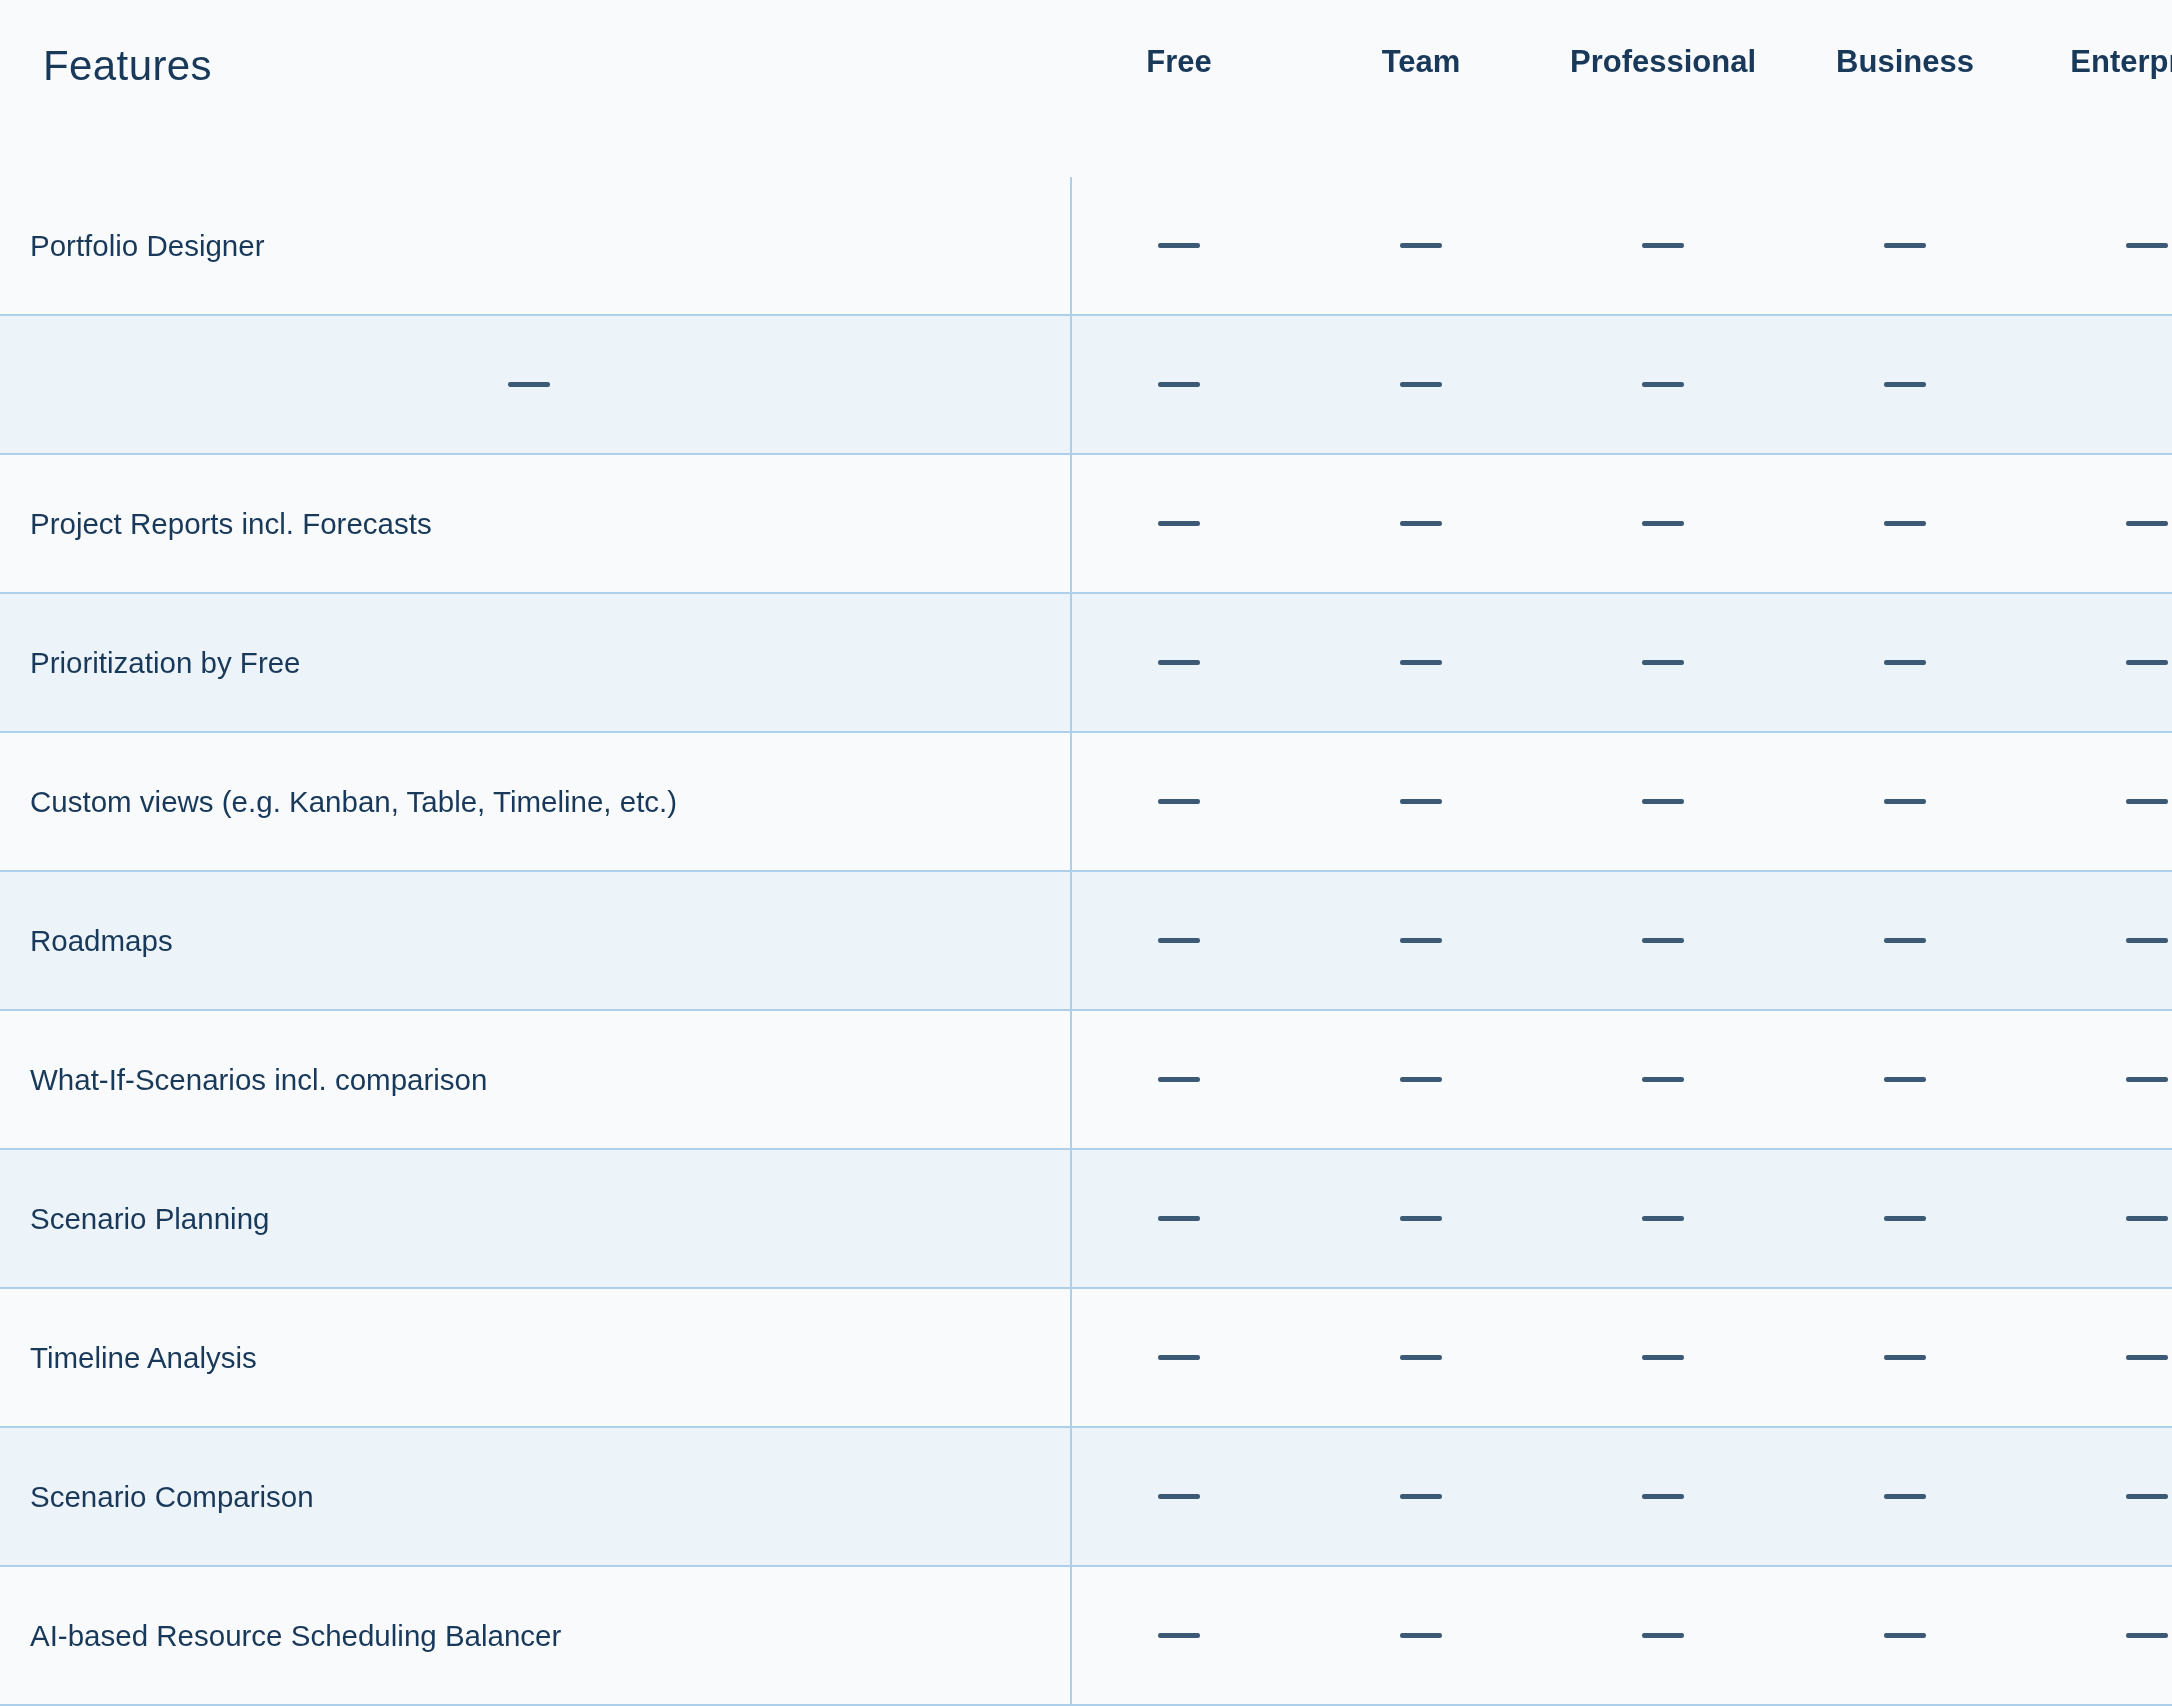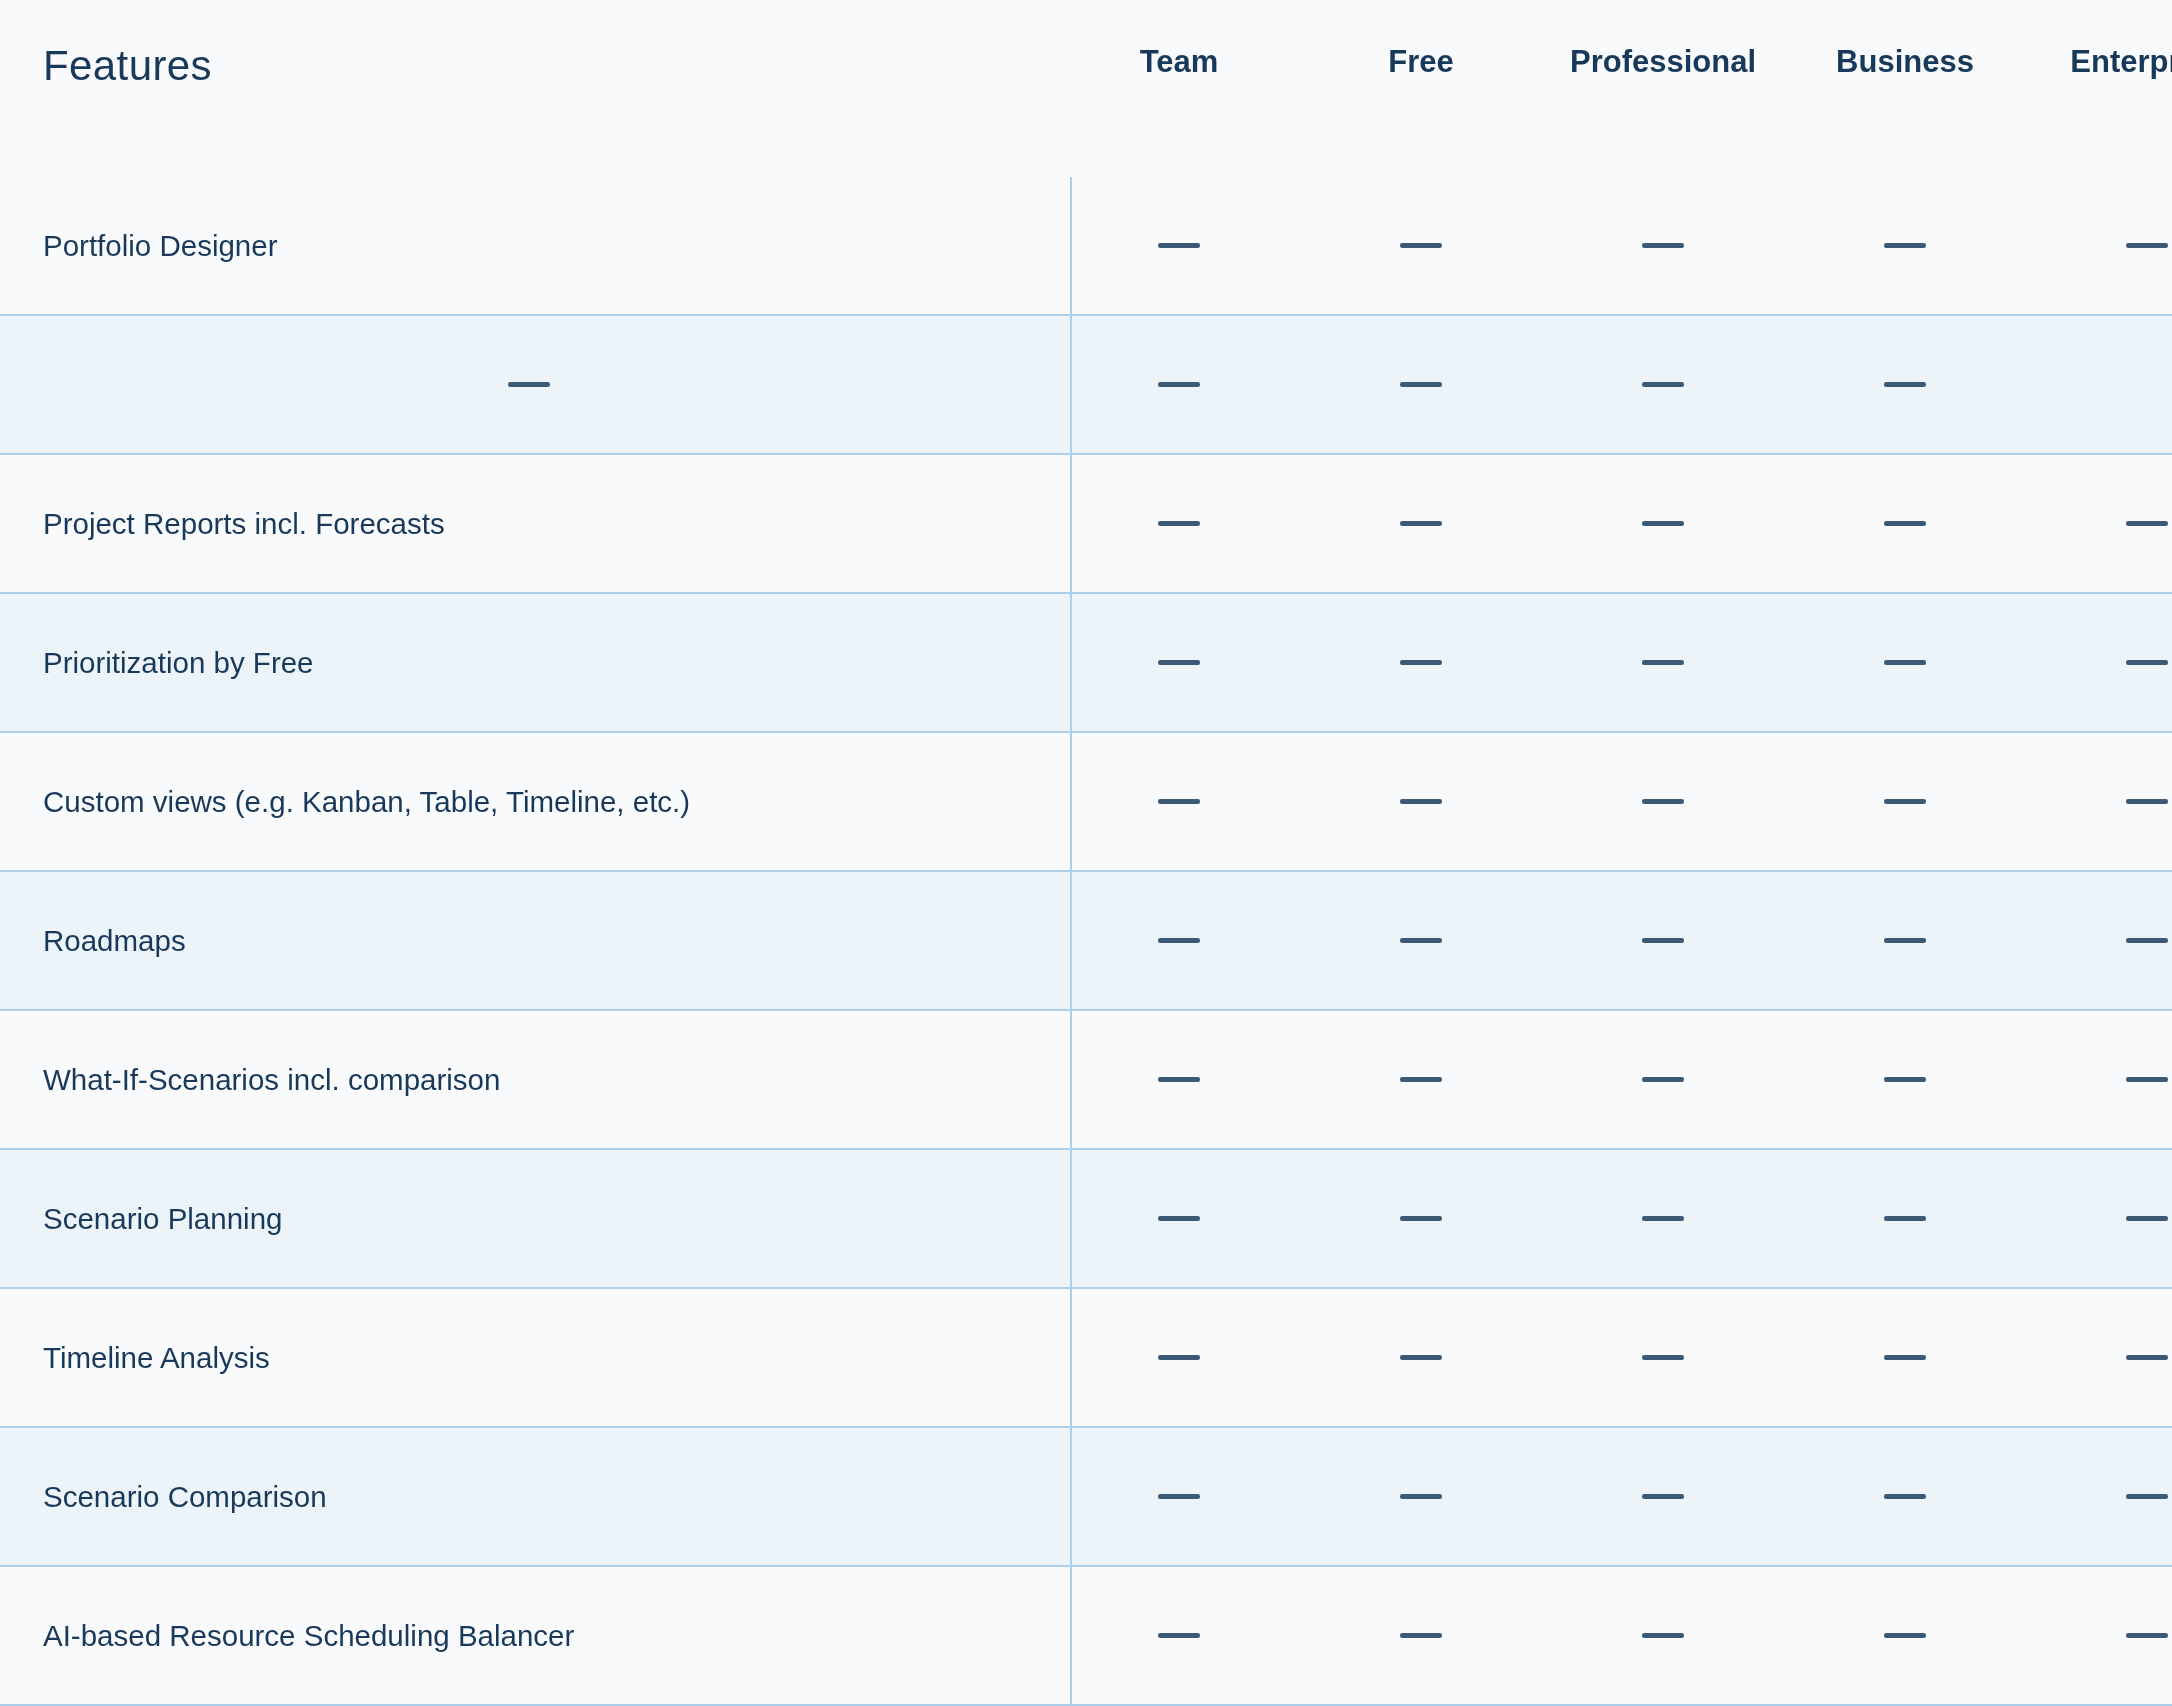--- a/index.html
+++ b/index.html
@@ -31,21 +31,21 @@
     text-align:center;white-space:nowrap;
   }
   .body-row{
     height:139px;box-sizing:border-box;
     border-bottom:2.2px solid var(--c-border);
     align-items:center;
   }
   .row-light{background:var(--c-page-bg)}
   .row-blue{background:var(--c-stripe)}
   .feature-label{
-    padding-left:43px;font-size:29.5px;font-weight:400;line-height:1.2;
+    padding-left:30px;font-size:29.5px;font-weight:400;line-height:1.2;
     white-space:nowrap;
   }
   .value-cell{display:flex;justify-content:center;align-items:center}
   .dash{
     width:42px;height:4.8px;border-radius:2.2px;
     background:var(--c-indicator);display:inline-block;
   }
   .v-divider{
     position:absolute;left:1070px;top:177px;width:2.2px;height:1529px;
     background:var(--c-border);
@@ -53,22 +53,22 @@
 </style>
 </head>
 <body>
 
 <main class="page">
 
   <div class="grid-row header-row">
     <div class="title-cell">
       <h1>Features</h1>
     </div>
+    <div class="head-cell">Free</div>
     <div class="head-cell">Team</div>
-    <div class="head-cell">Free</div>
     <div class="head-cell">Professional</div>
     <div class="head-cell">Business</div>
     <div class="head-cell">Enterprise</div>
 
   </div>
 
   <div id="rows">
       <div class="grid-row body-row row-light">
         <div class="feature-label">Portfolio Designer</div>
         <div class="value-cell">

